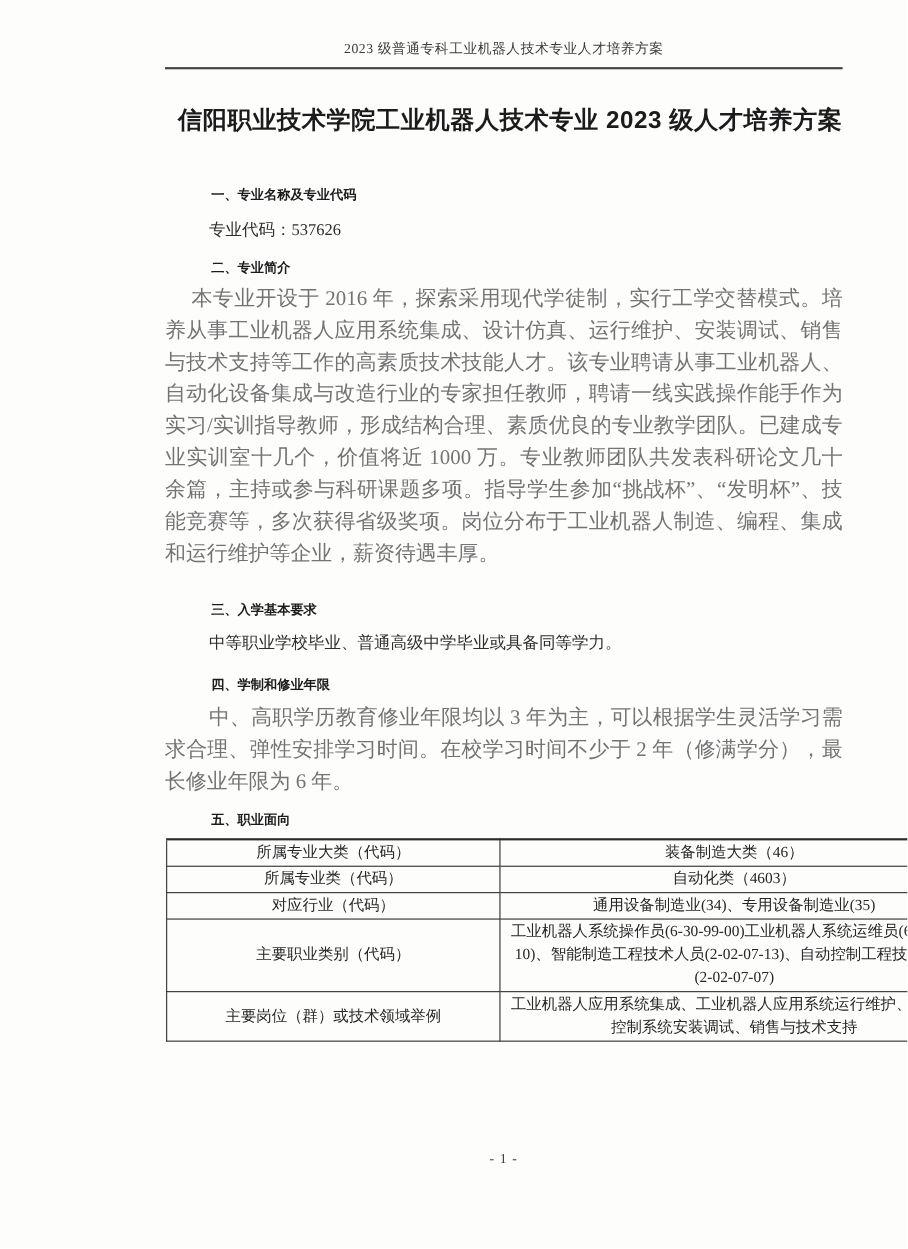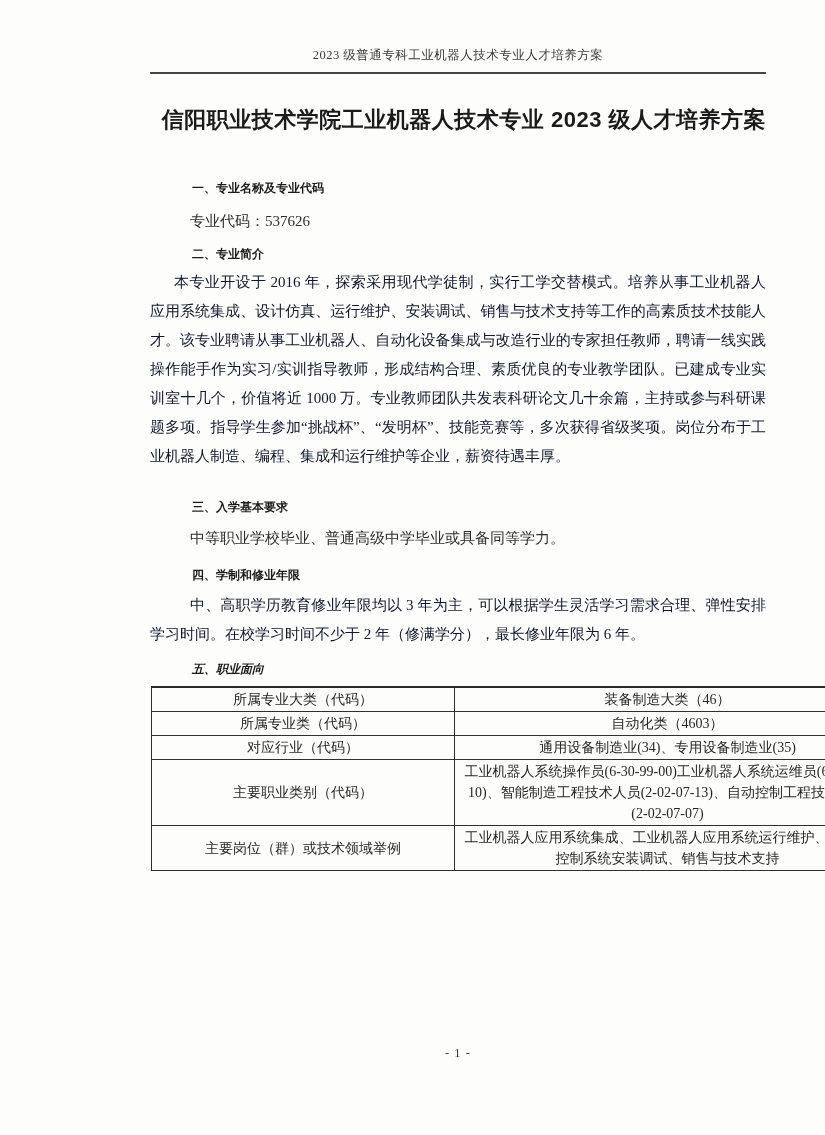--- a/index.html
+++ b/index.html
@@ -5,49 +5,49 @@
   * { margin:0; padding:0; box-sizing:border-box; }
   html,body { background:#ffffff; }
   body { width:825px; height:1135px; font-family:"Liberation Serif", serif; }
   .page {
     position:relative; width:825px; height:1135px;
     background:#fdfdfc; color:#2a2a2a; overflow:hidden;
   }
   .content { margin-left:150px; width:616px; }
 
   .running-header {
-    padding-top:47px; text-align:center;
+    padding-top:36px; text-align:center;
     font-size:12.5px; line-height:16px; color:#3a3a3a; letter-spacing:0.5px;
   }
   .header-rule { margin-top:9px; border-top:2px solid #454545; width:616px; }
 
   .doc-title {
     margin-top:30px; text-align:right;
     font-family:"Liberation Sans", sans-serif; font-weight:700;
     font-size:22px; line-height:32px; color:#1b1b1b; letter-spacing:0.5px;
   }
 
   .sec-heading {
     font-family:"Liberation Sans", sans-serif; font-weight:700;
     font-size:12px; line-height:24px; color:#1b1b1b; padding-left:42px;
   }
   .sh-1 { margin-top:40px; }
   .sh-2 { margin-top:10px; }
   .sh-3 { margin-top:24px; }
   .sh-4 { margin-top:14px; }
-  .sh-5 { margin-top:8px;font-style:italic; }
+  .sh-5 { margin-top:8px; }
 
   .kv-line {
     padding-left:40px; font-size:15px; line-height:22px; color:#2d2d2d;
   }
   .kv-1 { margin-top:12px; }
   .kv-2 { margin-top:10px; }
 
   .para {
-    font-size:15px; line-height:29px; color:#0f172a;
+    font-size:19px; line-height:29px; color:#737373;
     text-align:justify;
   }
   .para-intro  { margin-top:2px; text-indent:24px; }
   .para-simple { margin-top:8px; padding-left:40px; font-size:15px; line-height:22px; color:#2d2d2d; }
   .para-years  { margin-top:4px; text-indent:40px; }
 
   table.career {
     margin-top:5px; margin-left:1px; width:730px;
     border-collapse:collapse; table-layout:fixed;
     font-size:14px; color:#262626;

